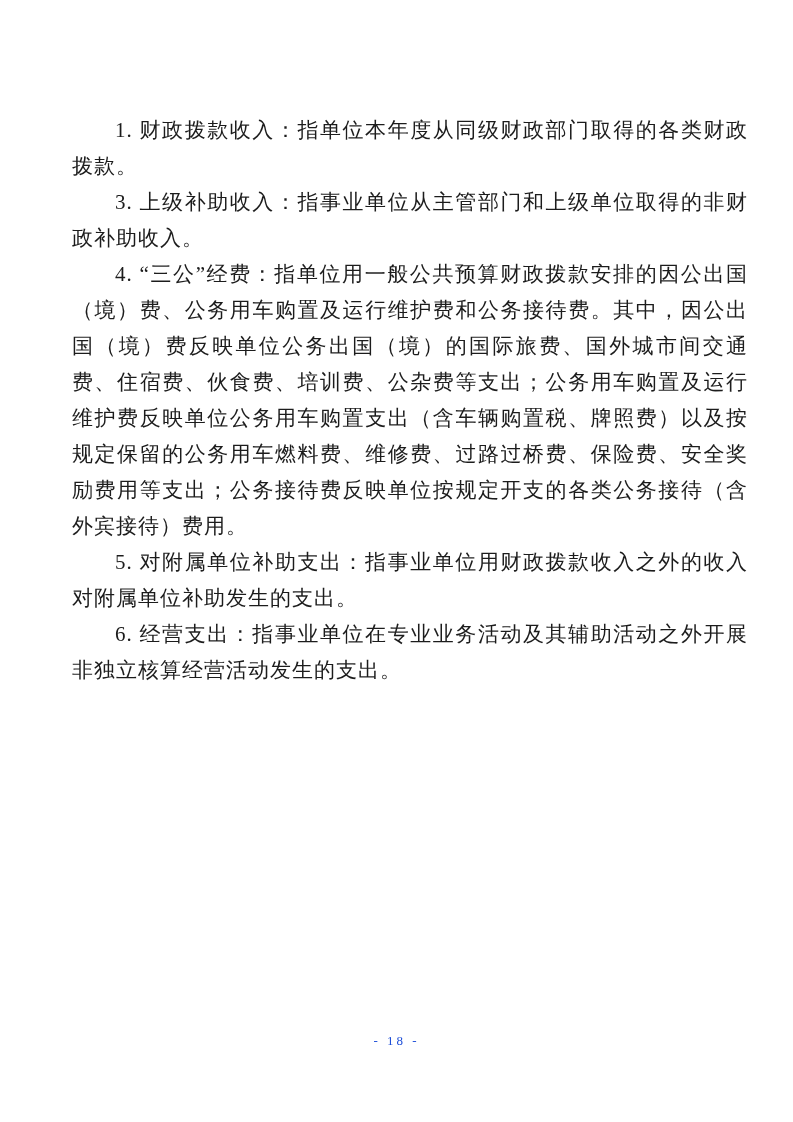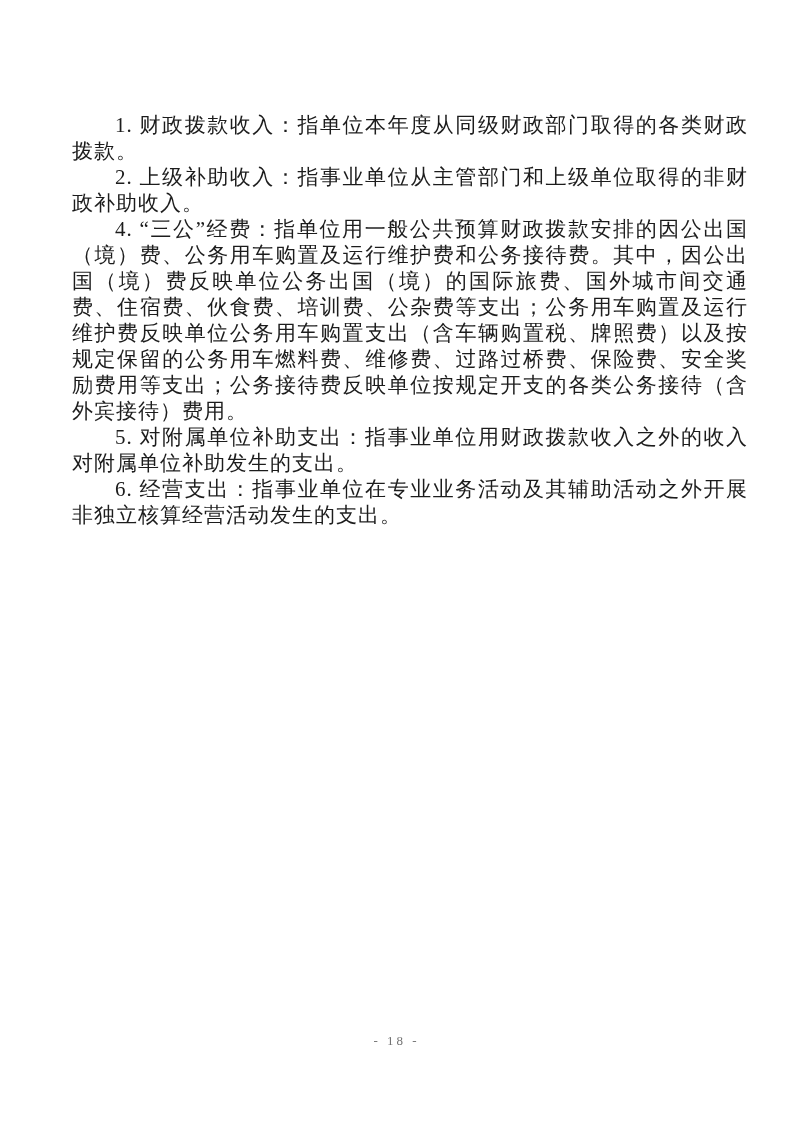--- a/index.html
+++ b/index.html
@@ -15,48 +15,48 @@
     overflow: hidden;
     font-family: "Liberation Serif", "DejaVu Serif", serif;
     color: #1c1c1c;
   }
   .content {
     position: absolute;
     left: 72px;
     top: 112px;
     width: 676px;
     font-size: 21px;
-    line-height: 26px;
+    line-height: 36px;
     letter-spacing: 1px;
     text-align: justify;
   }
   .content p {
     margin: 0;
     padding: 0;
     text-indent: 43px;
     word-break: break-all;
   }
   .footer {
     position: absolute;
     left: 0;
     top: 1033px;
     width: 100%;
     text-align: center;
     font-size: 13px;
     letter-spacing: 3px;
-    color: #737373;
+    color: #1d4ed8;
     font-family: "Liberation Serif", "DejaVu Serif", serif;
   }
 </style>
 </head>
 <body>
 
 <div class="page">
   <div class="content">
     <p>1. 财政拨款收入：指单位本年度从同级财政部门取得的各类财政拨款。</p>
-    <p>2. 上级补助收入：指事业单位从主管部门和上级单位取得的非财政补助收入。</p>
+    <p>3. 上级补助收入：指事业单位从主管部门和上级单位取得的非财政补助收入。</p>
     <p>4. “三公”经费：指单位用一般公共预算财政拨款安排的因公出国（境）费、公务用车购置及运行维护费和公务接待费。其中，因公出国（境）费反映单位公务出国（境）的国际旅费、国外城市间交通费、住宿费、伙食费、培训费、公杂费等支出；公务用车购置及运行维护费反映单位公务用车购置支出（含车辆购置税、牌照费）以及按规定保留的公务用车燃料费、维修费、过路过桥费、保险费、安全奖励费用等支出；公务接待费反映单位按规定开支的各类公务接待（含外宾接待）费用。</p>
     <p>5. 对附属单位补助支出：指事业单位用财政拨款收入之外的收入对附属单位补助发生的支出。</p>
     <p>6. 经营支出：指事业单位在专业业务活动及其辅助活动之外开展非独立核算经营活动发生的支出。</p>
   </div>
 
   <div class="footer">- 18 -</div>
 </div>
 
 </body></html>

